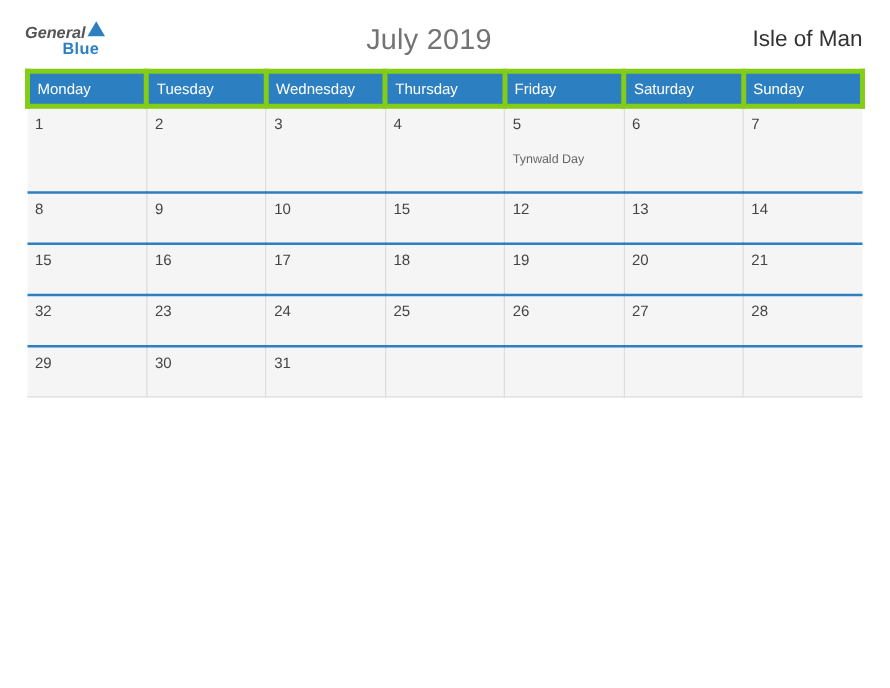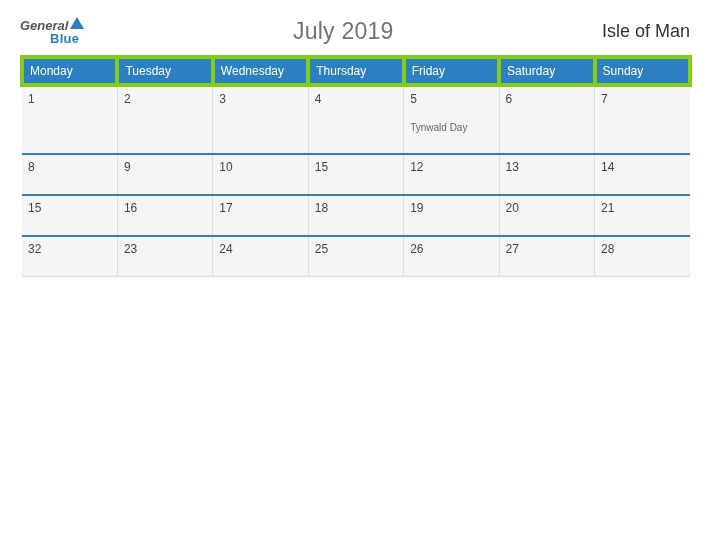--- a/index.html
+++ b/index.html
@@ -236,15 +236,30 @@
           <td>
             <span class="day-number">26</span>
           </td>
           <td>
             <span class="day-number">27</span>
           </td>
           <td>
             <span class="day-number">28</span>
           </td>
         </tr>
+        <tr>
+          <td>
+            <span class="day-number">29</span>
+          </td>
+          <td>
+            <span class="day-number">30</span>
+          </td>
+          <td>
+            <span class="day-number">31</span>
+          </td>
+          <td></td>
+          <td></td>
+          <td></td>
+          <td></td>
+        </tr>
       </tbody>
   </table>
 </div>
 
 </body></html>

